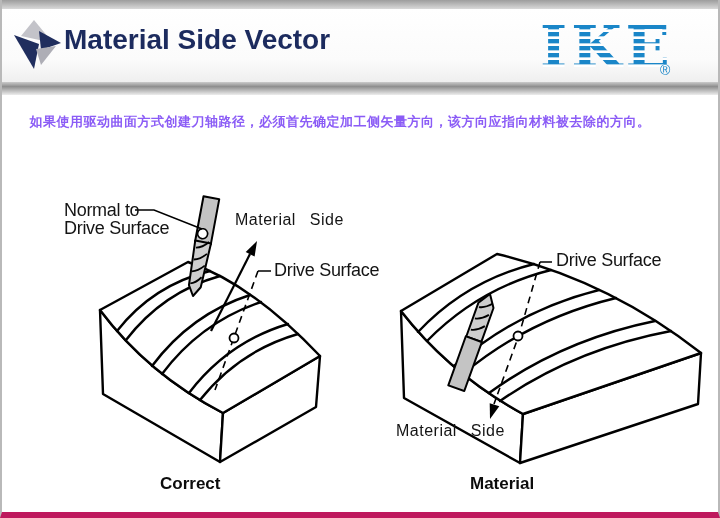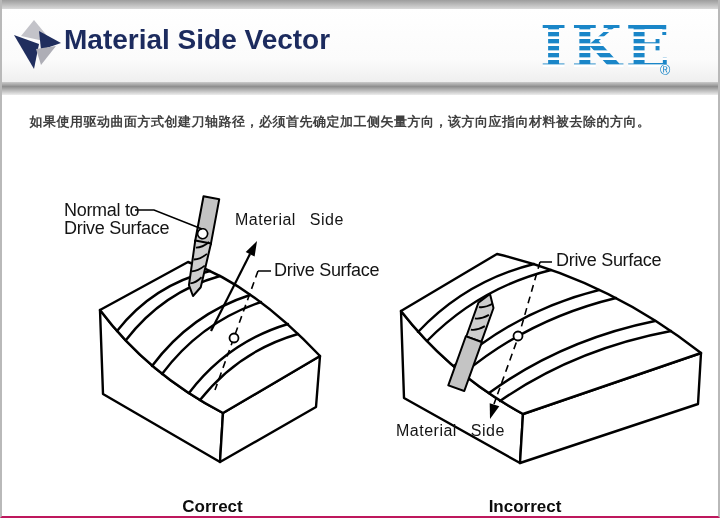--- a/index.html
+++ b/index.html
@@ -1,39 +1,39 @@
 <!DOCTYPE html>
 <html><head>
 <meta charset="utf-8">
 <style>
   html,body{margin:0;padding:0;background:#e9e9e9;}
   .slide{
     position:relative;width:720px;height:518px;background:#ffffff;
     font-family:"Liberation Sans",sans-serif;overflow:hidden;
     box-sizing:border-box;border-left:2px solid #b9b9b9;border-right:2px solid #b9b9b9;
-    border-bottom:2px solid #be185d;
+    border-bottom:6px solid #be185d;
   }
   .top-strip{position:absolute;left:0;top:0;width:100%;height:9px;
     background:linear-gradient(to bottom,#9d9d9d,#d9d9d9);}
   .header{position:absolute;left:0;top:9px;width:100%;height:73px;
     background:linear-gradient(to bottom,#ffffff 0%,#fbfbfb 70%,#efefef 100%);}
   .logo{position:absolute;left:8px;top:7px;}
   .title{position:absolute;left:62px;top:15px;font-size:28px;font-weight:bold;
     color:#1c2b5e;letter-spacing:0px;}
   .brand{position:absolute;left:536px;top:2px;}
   .divider{position:absolute;left:0;top:82px;width:100%;height:13px;
     background:linear-gradient(to bottom,#cbcbcb 0%,#8f8f8f 35%,#ededed 100%);}
   .note{position:absolute;left:0px;right:40px;top:113px;text-align:center;
-    font-size:13px;font-weight:bold;color:#404040;letter-spacing:0.5px;}
+    font-size:13px;font-weight:bold;color:#8b5cf6;letter-spacing:0.5px;}
   .art{position:absolute;left:0;top:0;width:720px;height:518px;}
   .lbl{position:absolute;font-size:18px;color:#141414;letter-spacing:-0.3px;
     white-space:nowrap;line-height:18px;}
   .lbl.bold{font-weight:normal;font-size:16px;letter-spacing:0.5px;word-spacing:9px;}
   .caption{position:absolute;font-size:17px;font-weight:bold;color:#0c0c0c;
-    text-align:center;letter-spacing:0px;margin-top:23px;}
+    letter-spacing:0px;}
 </style>
 </head>
 <body>
 
 <div class="slide">
 
   <div class="top-strip"></div>
 
   <div class="header">
     <svg class="logo" width="54" height="58" viewBox="0 0 54 58">
@@ -131,15 +131,15 @@
   <div class="lbl" style="left:62px;top:201px;">
     <div>Normal to</div>
     <div>Drive Surface</div>
   </div>
   <div class="lbl bold" style="left:233px;top:211px;">Material Side</div>
   <div class="lbl" style="left:272px;top:261px;">Drive Surface</div>
   <div class="caption" style="left:158px;top:474px;width:105px;">Correct</div>
 
   <div class="lbl" style="left:554px;top:251px;">Drive Surface</div>
   <div class="lbl bold" style="left:394px;top:422px;">Material Side</div>
-  <div class="caption" style="left:468px;top:474px;width:110px;">Incorrect</div>
+  <div class="caption" style="left:468px;top:474px;width:110px;">Material</div>
 
 </div>
 
 </body></html>

